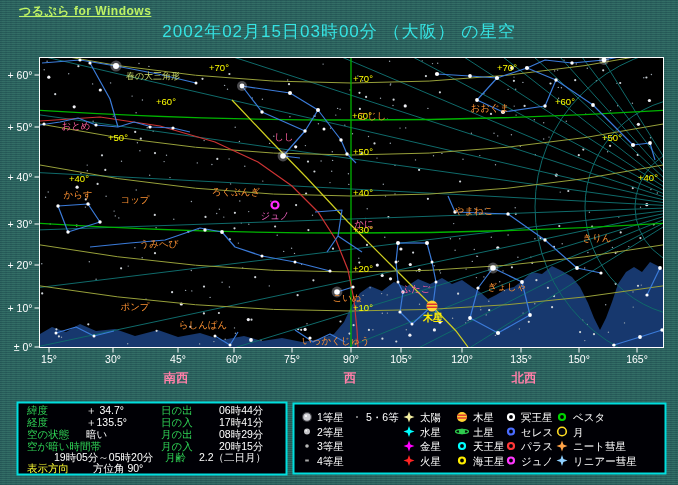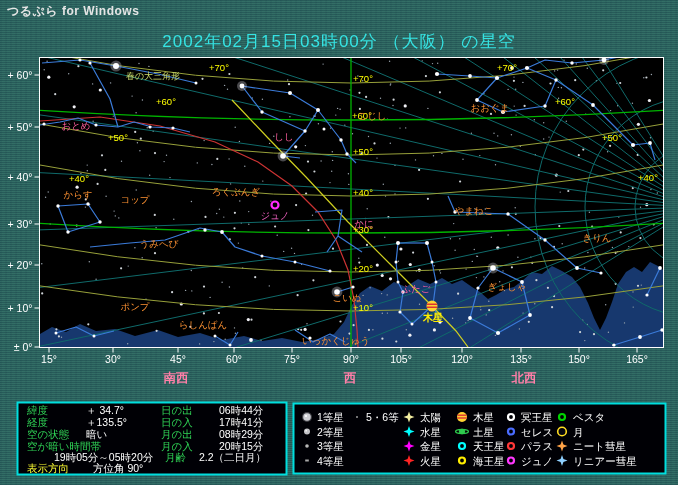--- a/index.html
+++ b/index.html
@@ -5,25 +5,25 @@
   html,body{margin:0;padding:0;width:678px;height:485px;overflow:hidden;}
   body{
     background-color:#2f6b63;
     background-image:
       repeating-linear-gradient(0deg, rgba(10,30,50,.20) 0 1px, rgba(90,140,130,.10) 1px 2px),
       repeating-linear-gradient(90deg, rgba(20,60,70,.12) 0 2px, rgba(255,255,255,0) 2px 5px);
     font-family:"Liberation Sans", sans-serif;
   }
   .screen{position:relative;width:678px;height:485px;}
   .app-label{
-    position:absolute;left:7px;top:3px;font-size:12px;font-weight:bold;
-    color:#e5e5e5;letter-spacing:.5px;white-space:nowrap;
+    position:absolute;left:19px;top:3px;font-size:12px;font-weight:bold;
+    color:#bef264;letter-spacing:.5px;white-space:nowrap;text-decoration:underline;
   }
   .title{
-    position:absolute;left:0;top:30px;width:678px;text-align:center;
+    position:absolute;left:0;top:20px;width:678px;text-align:center;
     font-size:17px;color:#35e3e3;letter-spacing:1px;white-space:nowrap;
   }
   svg text{font-family:"Liberation Sans", sans-serif;}
   #main-svg{position:absolute;left:0;top:0;}
 </style>
 </head>
 <body>
 
 <div class="screen">
   <div class="app-label">つるぷら for Windows</div>

